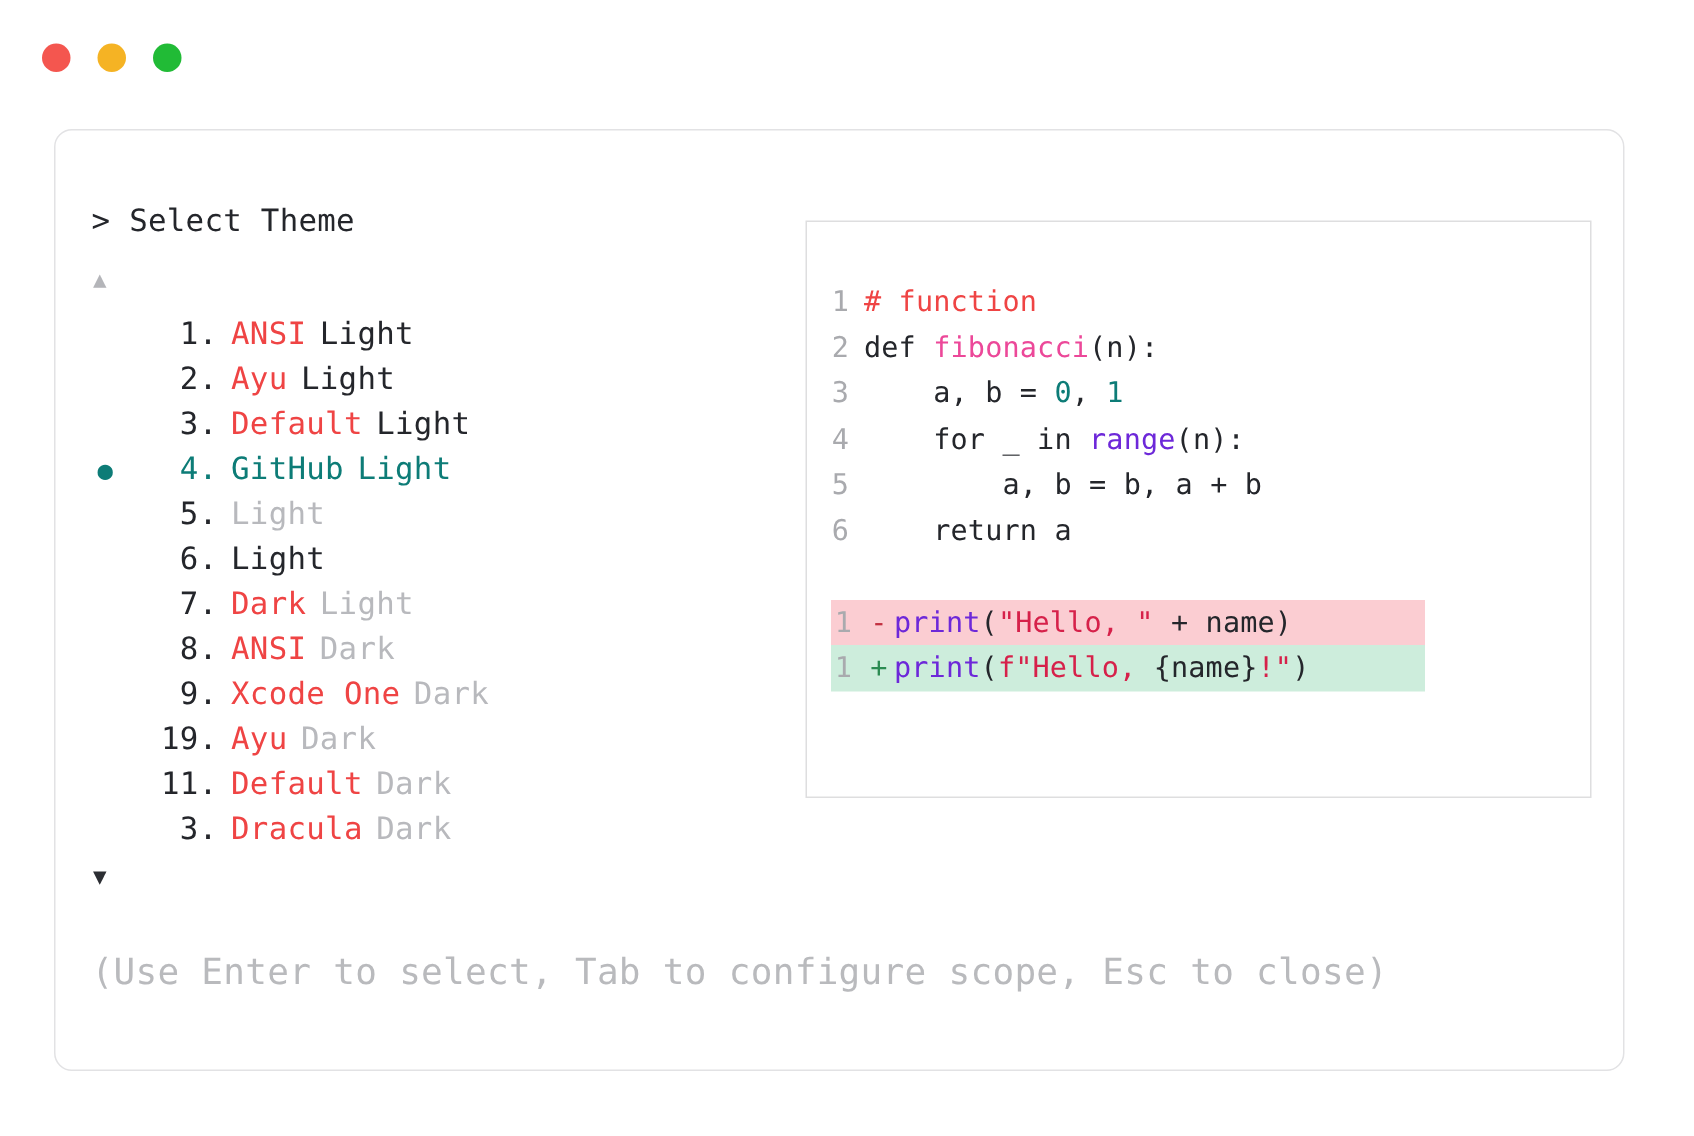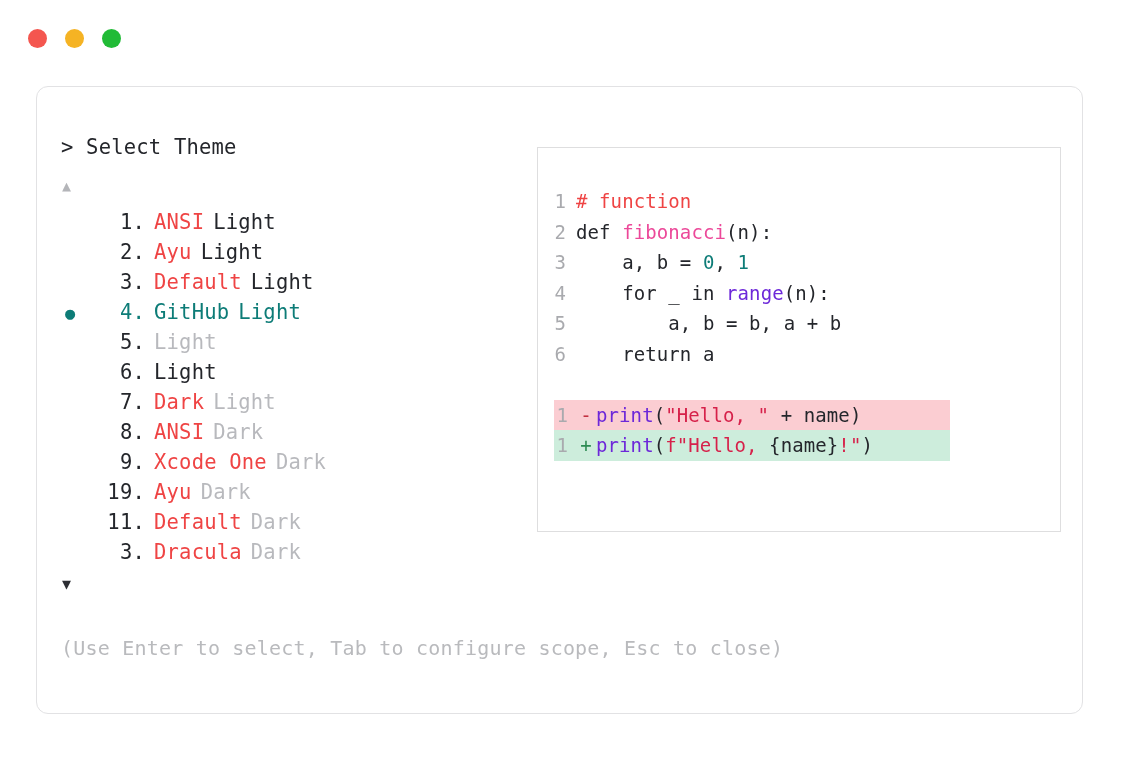--- a/index.html
+++ b/index.html
@@ -191,21 +191,21 @@
     text-align: center;
   }
   .diff-line.del .diff-mark { color: #c23040; }
   .diff-line.add .diff-mark { color: #2b8b52; }
 
   
   .footer-hint {
     position: absolute;
     left: 24px;
     bottom: 52px;
-    font-size: 20px;
+    font-size: 24px;
     line-height: 26px;
     color: #b9babd;
     white-space: pre;
     letter-spacing: 0.2px;
   }
 </style>
 </head>
 <body>
 
 <div class="traffic-lights">

